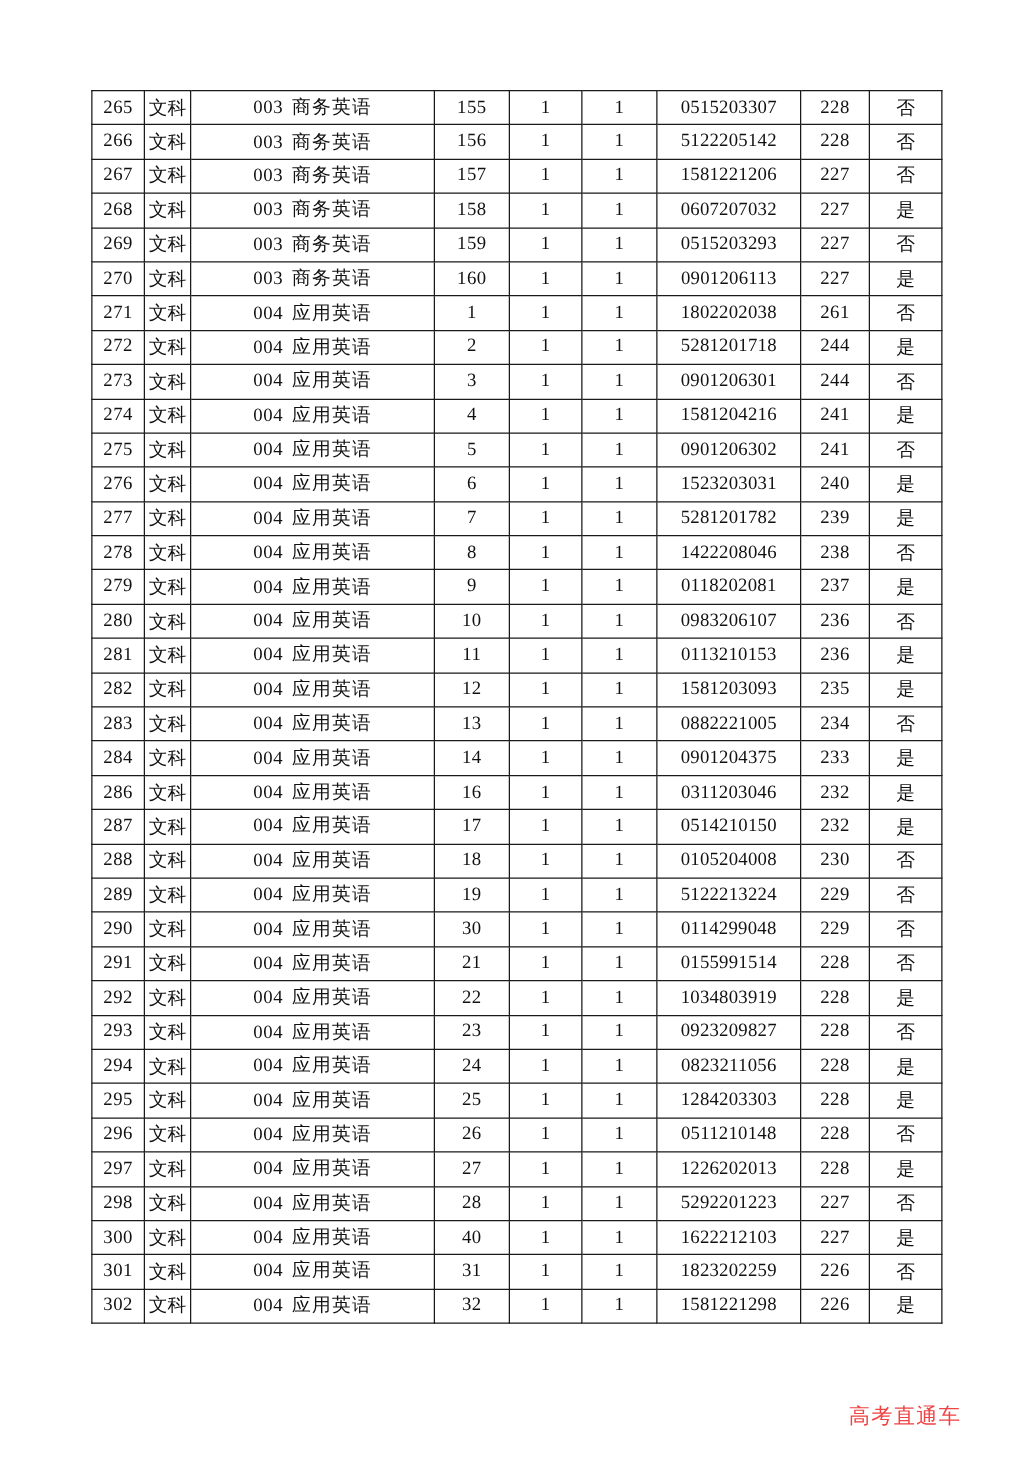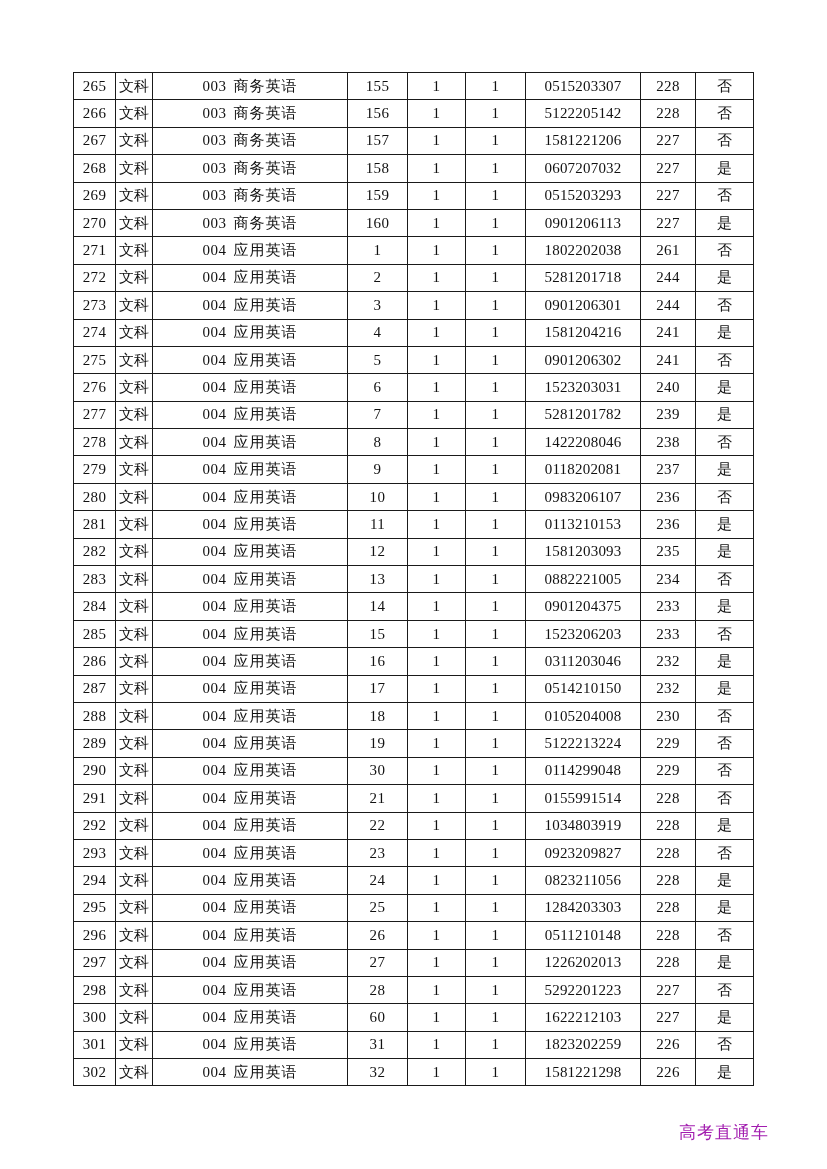--- a/index.html
+++ b/index.html
@@ -96,21 +96,21 @@
   }
 
   td.cell-exam { letter-spacing: 0.2px; }
 
   #watermark {
     position: absolute;
     left: 679px;
     top: 1121px;
     font-family: "DejaVu Sans", "Liberation Sans", sans-serif;
     font-size: 17px;
-    color: #a21caf;
+    color: #ef4444;
     letter-spacing: 1px;
     white-space: nowrap;
     user-select: none;
   }
 </style>
 </head>
 <body>
 
 <div id="page">
 
@@ -342,31 +342,20 @@
             <td class="cell-cat">文科</td>
             <td class="cell-major"><span class="major-code">004</span><span class="major-name">应用英语</span></td>
             <td class="cell-rank">14</td>
             <td class="cell-a">1</td>
             <td class="cell-b">1</td>
             <td class="cell-exam">0901204375</td>
             <td class="cell-score">233</td>
             <td class="cell-flag">是</td>
           </tr>
           <tr>
-            <td class="cell-seq">285</td>
-            <td class="cell-cat">文科</td>
-            <td class="cell-major"><span class="major-code">004</span><span class="major-name">应用英语</span></td>
-            <td class="cell-rank">15</td>
-            <td class="cell-a">1</td>
-            <td class="cell-b">1</td>
-            <td class="cell-exam">1523206203</td>
-            <td class="cell-score">233</td>
-            <td class="cell-flag">否</td>
-          </tr>
-          <tr>
             <td class="cell-seq">286</td>
             <td class="cell-cat">文科</td>
             <td class="cell-major"><span class="major-code">004</span><span class="major-name">应用英语</span></td>
             <td class="cell-rank">16</td>
             <td class="cell-a">1</td>
             <td class="cell-b">1</td>
             <td class="cell-exam">0311203046</td>
             <td class="cell-score">232</td>
             <td class="cell-flag">是</td>
           </tr>
@@ -499,21 +488,21 @@
             <td class="cell-a">1</td>
             <td class="cell-b">1</td>
             <td class="cell-exam">5292201223</td>
             <td class="cell-score">227</td>
             <td class="cell-flag">否</td>
           </tr>
           <tr>
             <td class="cell-seq">300</td>
             <td class="cell-cat">文科</td>
             <td class="cell-major"><span class="major-code">004</span><span class="major-name">应用英语</span></td>
-            <td class="cell-rank">60</td>
+            <td class="cell-rank">40</td>
             <td class="cell-a">1</td>
             <td class="cell-b">1</td>
             <td class="cell-exam">1622212103</td>
             <td class="cell-score">227</td>
             <td class="cell-flag">是</td>
           </tr>
           <tr>
             <td class="cell-seq">301</td>
             <td class="cell-cat">文科</td>
             <td class="cell-major"><span class="major-code">004</span><span class="major-name">应用英语</span></td>

